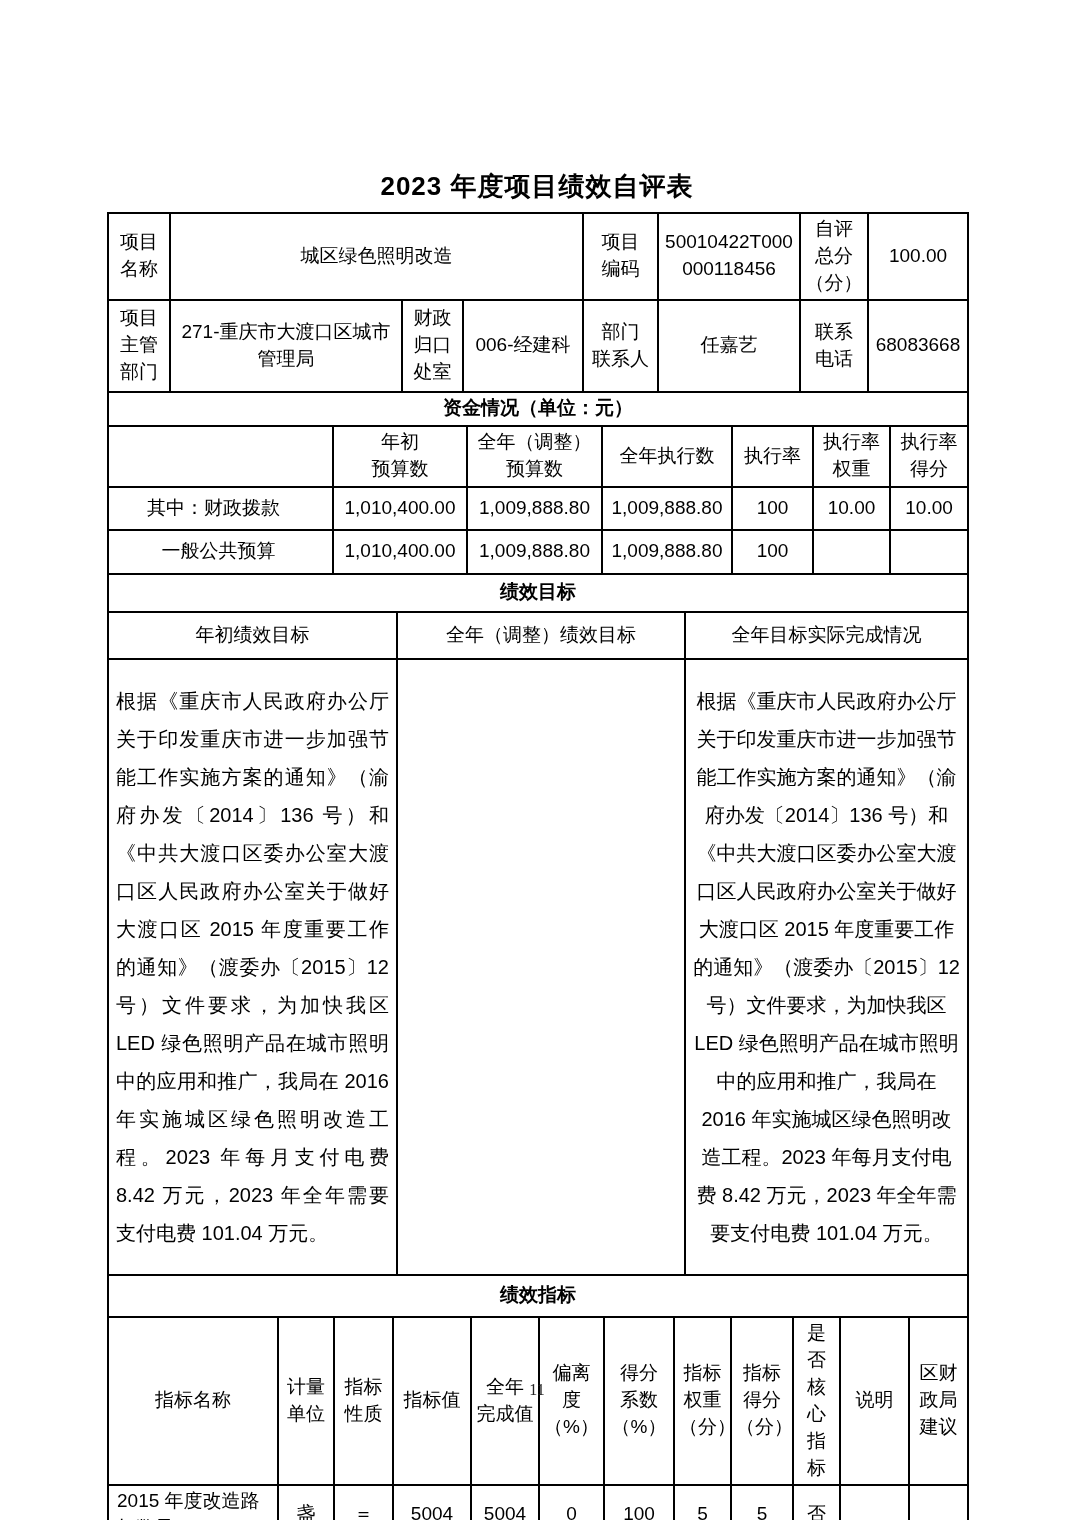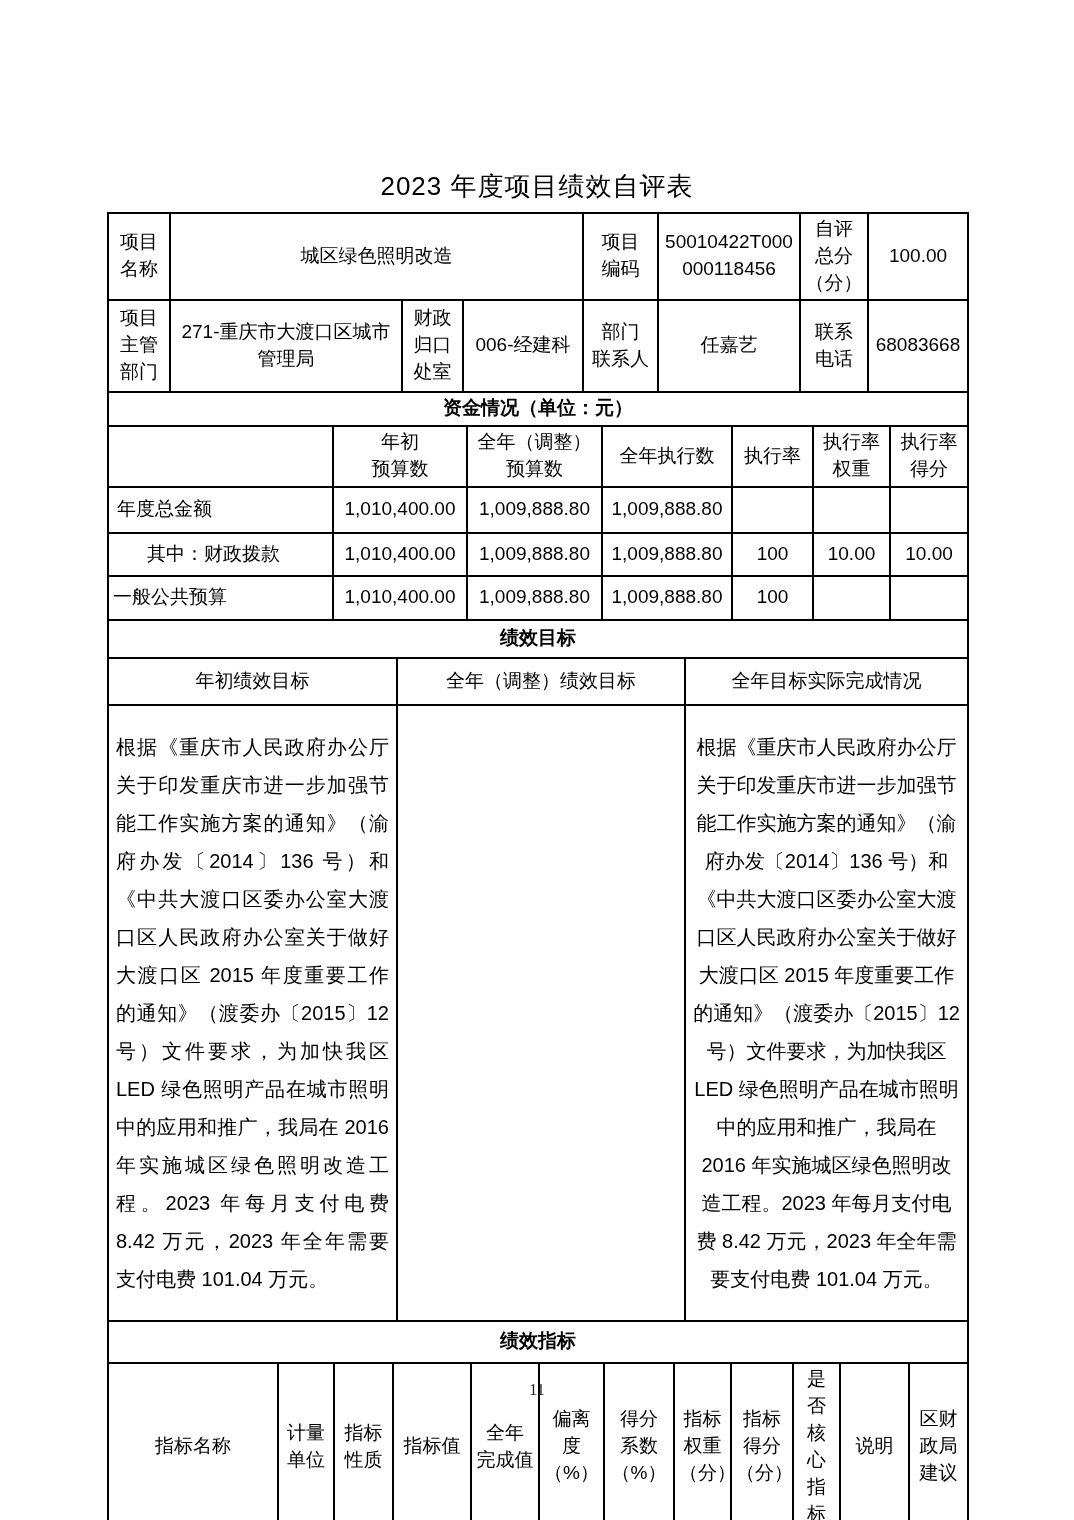--- a/index.html
+++ b/index.html
@@ -14,21 +14,21 @@
     overflow: hidden;
   }
 
   .doc-title {
     position: absolute;
     top: 169px;
     left: 0;
     width: 1074px;
     text-align: center;
     font-size: 26px;
-    font-weight: normal;
+    font-weight: bold;
     letter-spacing: 1px;
   }
 
   .tables {
     position: absolute;
     left: 107px;
     top: 212px;
     width: 862px;
   }
 
@@ -62,21 +62,21 @@
   .r44  td { height: 44px; }
   .r38  td { height: 38px; }
   .r47  td { height: 47px; }
   .rgoal td { height: 458px; vertical-align: top; }
   .r42  td { height: 42px; border-radius: 9px; }
   .r85  td { height: 85px; }
   .r56  td { height: 56px; }
 
   .left   { text-align: left; padding-left: 8px; }
   .indent { text-align: left; padding-left: 38px; }
-  .right  { text-align: left; padding-right: 8px; }
+  .right  { text-align: center; padding-right: 8px; }
 
   .goal {
     font-size: 20px;
     line-height: 38px;
     padding: 22px 7px;
   }
   .goal-justify { text-align: justify; text-justify: inter-character; }
   .goal-center  { text-align: center; }
 
   .pageno {
@@ -162,29 +162,20 @@
         <td>年初
 预算数</td>
         <td>全年（调整）
 预算数</td>
         <td>全年执行数</td>
         <td>执行率</td>
         <td>执行率
 权重</td>
         <td>执行率
 得分</td>
-      </tr>
-      <tr class="r46">
-        <td class="left">年度总金额</td>
-        <td>1,010,400.00</td>
-        <td>1,009,888.80</td>
-        <td>1,009,888.80</td>
-        <td></td>
-        <td></td>
-        <td></td>
       </tr>
       <tr class="r43">
         <td class="indent">其中：财政拨款</td>
         <td>1,010,400.00</td>
         <td>1,009,888.80</td>
         <td>1,009,888.80</td>
         <td>100</td>
         <td>10.00</td>
         <td>10.00</td>
       </tr>

